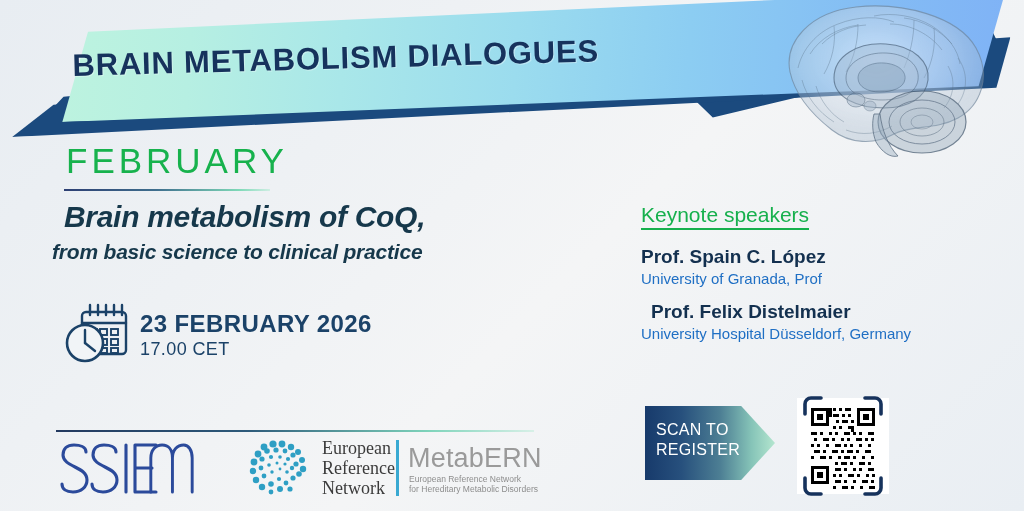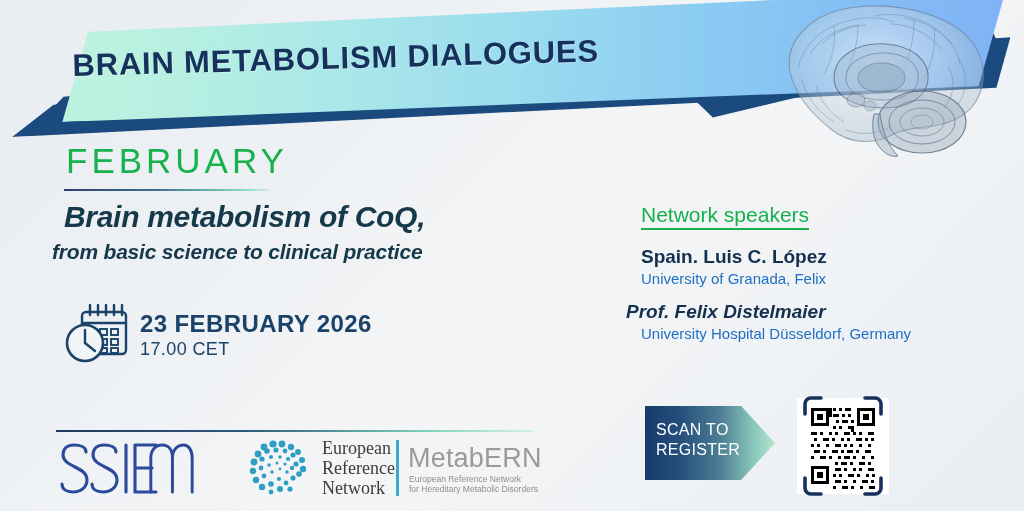--- a/index.html
+++ b/index.html
@@ -77,21 +77,21 @@
   
   .kw-head{
     position:absolute;left:641px;top:203px;
     font-size:21px;font-weight:400;color:#16b04d;
     border-bottom:2px solid #16b04d;padding-bottom:1px;
   }
   .sp-name{position:absolute;font-size:19px;font-weight:bold;color:#13304f;}
   .sp-aff{position:absolute;font-size:15px;font-weight:400;color:#1f6fc4;}
   .sp1n{left:641px;top:246px;}
   .sp1a{left:641px;top:270px;}
-  .sp2n{left:626px;top:301px;font-style:italic;}
+  .sp2n{left:651px;top:301px;}
   .sp2a{left:641px;top:325px;}
 
   
   .scan-arrow{
     position:absolute;left:645px;top:406px;width:130px;height:74px;
     background:linear-gradient(90deg,#173a6b 0%,#27507d 28%,#4d7f94 58%,#86c4b8 82%,#b4e6cf 100%);
     clip-path:polygon(0 0,74% 0,100% 50%,74% 100%,0 100%);
   }
   .scan-text{
     position:absolute;left:656px;top:420px;width:110px;
@@ -211,23 +211,23 @@
 
     <circle cx="21" cy="41" r="18" fill="#f1f4f7" stroke="#1b4268" stroke-width="2.6"></circle>
     <g stroke="#1b4268" stroke-width="2.4" stroke-linecap="round">
       <line x1="21" y1="41" x2="21" y2="28"></line>
       <line x1="21" y1="41" x2="31" y2="49"></line>
     </g>
   </svg>
   <div class="date-line1">23 FEBRUARY 2026</div>
   <div class="date-line2">17.00 CET</div>
 
-  <div class="kw-head">Network speakers</div>
-  <div class="sp-name sp1n">Spain. Luis C. López</div>
-  <div class="sp-aff sp1a">University of Granada, Felix</div>
+  <div class="kw-head">Keynote speakers</div>
+  <div class="sp-name sp1n">Prof. Spain C. López</div>
+  <div class="sp-aff sp1a">University of Granada, Prof</div>
   <div class="sp-name sp2n">Prof. Felix Distelmaier</div>
   <div class="sp-aff sp2a">University Hospital Düsseldorf, Germany</div>
 
   <div class="scan-arrow"></div>
   <div class="scan-text">
     <div>SCAN TO</div>
     <div>REGISTER</div>
   </div>
 
   <svg class="qr-box" viewBox="0 0 108 112">

